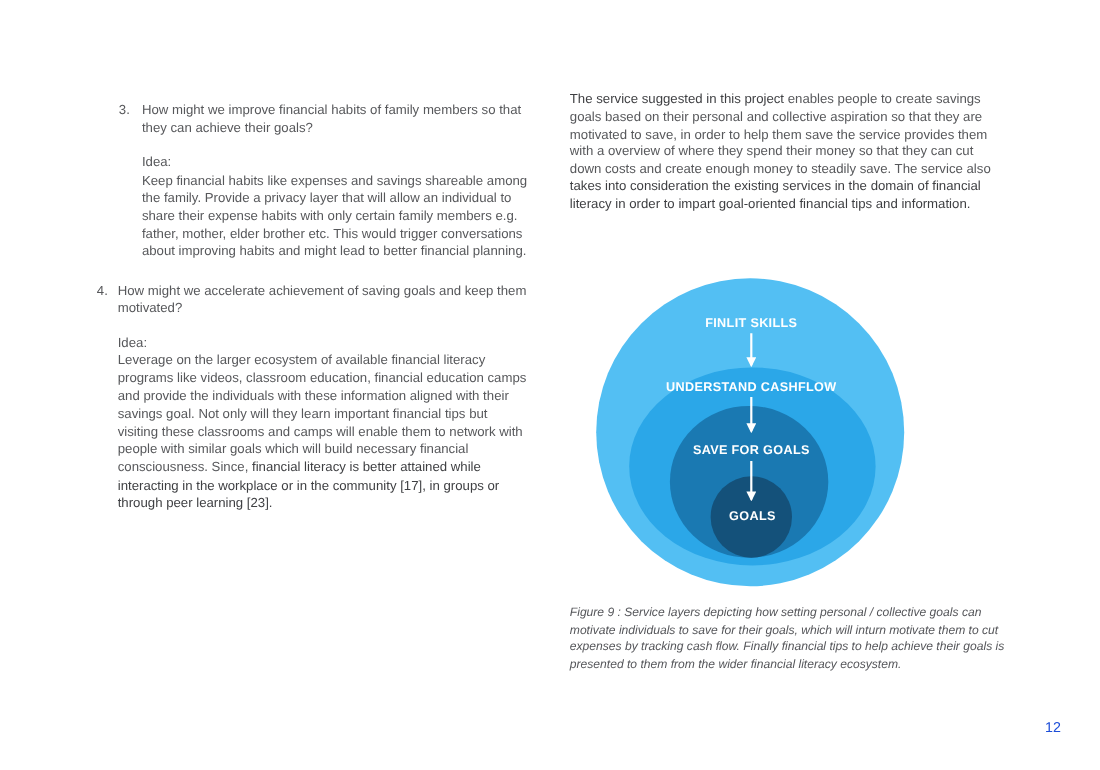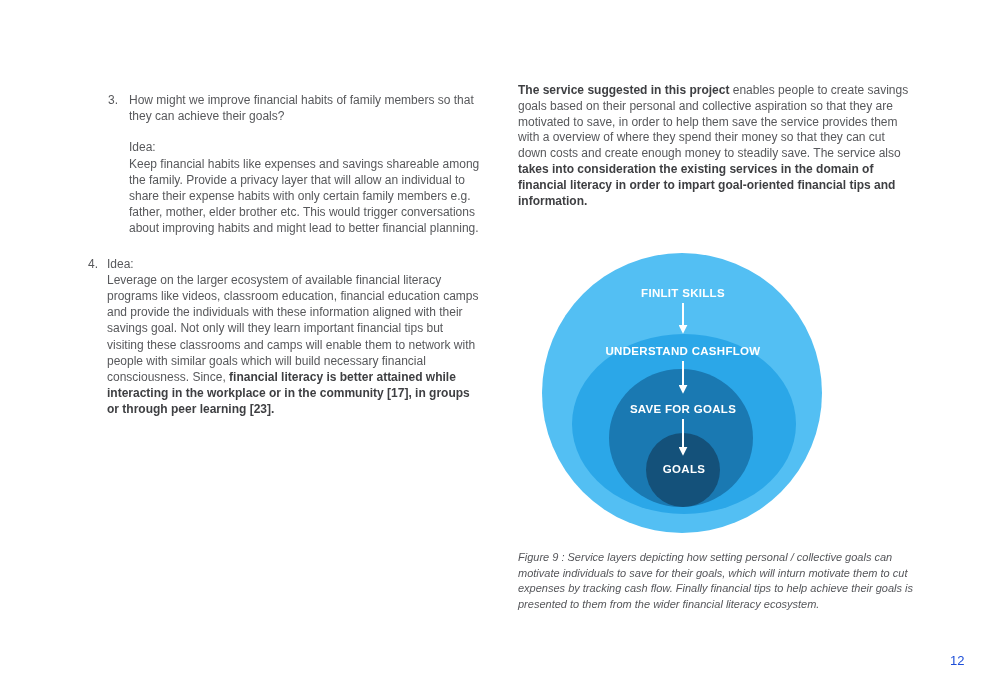--- a/index.html
+++ b/index.html
@@ -24,21 +24,21 @@
     font-size: 12px;
     line-height: 16.2px;
   }
   .qa-item { display: flex; }
   .qa-3 { padding-left: 20px; }
   .qa-3 .qa-num { flex: 0 0 21px; }
   .qa-4 { margin-top: 19px; }
   .qa-4 .qa-num { flex: 0 0 19px; }
   .qa-body { flex: 1 1 auto; }
   .question { margin-bottom: 15px; }
-  .idea-text strong, .intro strong { color: #3E3F42; font-weight: bold; }
+  .idea-text strong, .intro strong { color: #3E3F42; font-weight: normal; }
   .limitations { margin-top: 16px; }
 
   
   .col-right {
     position: absolute;
     left: 518px;
     top: 83px;
     width: 396px;
     font-size: 12px;
     line-height: 15.8px;
@@ -98,20 +98,21 @@
       <div class="qa-body">
         <p class="question">How might we improve financial habits of family members so that they can achieve their goals?</p>
         <p class="idea-label">Idea:</p>
         <p class="idea-text">Keep financial habits like expenses and savings shareable among the family. Provide a privacy layer that will allow an individual to share their expense habits with only certain family members e.g. father, mother, elder brother etc. This would trigger conversations about improving habits and might lead to better financial planning.</p>
       </div>
     </div>
 
     <div class="qa-item qa-4">
       <span class="qa-num">4.</span>
       <div class="qa-body">
+        <p class="question">How might we accelerate achievement of saving goals and keep them motivated?</p>
         <p class="idea-label">Idea:</p>
         <p class="idea-text"><span>Leverage on the larger ecosystem of available financial literacy programs like videos, classroom education, financial education camps and provide the individuals with these information aligned with their savings goal. Not only will they learn important financial tips but visiting these classrooms and camps will enable them to network with people with similar goals which will build necessary financial consciousness. Since, </span><strong>financial literacy is better attained while interacting in the workplace or in the community [17], in groups or through peer learning [23].</strong></p>
       </div>
     </div>
 
   </section>
 
   <section class="col-right">
     <p class="intro"><strong>The service suggested in this project</strong><span> enables people to create savings goals based on their personal and collective aspiration so that they are motivated to save, in order to help them save the service provides them with a overview of where they spend their money so that they can cut down costs and create enough money to steadily save. The service also </span><strong>takes into consideration the existing services in the domain of financial literacy in order to impart goal-oriented financial tips and information.</strong></p>
   </section>

